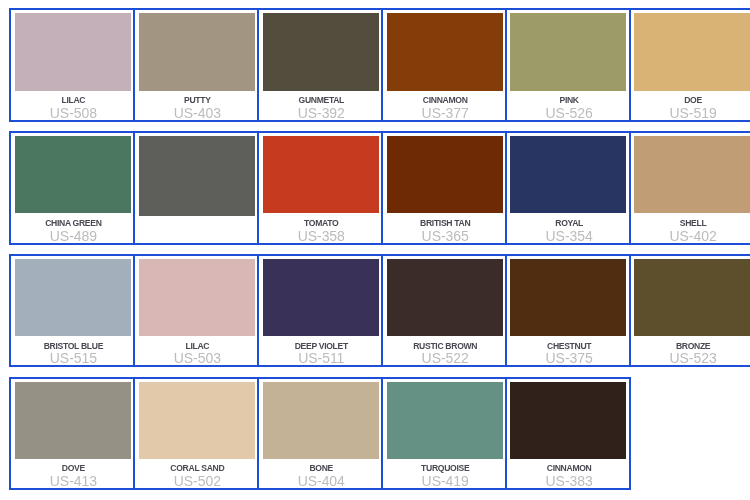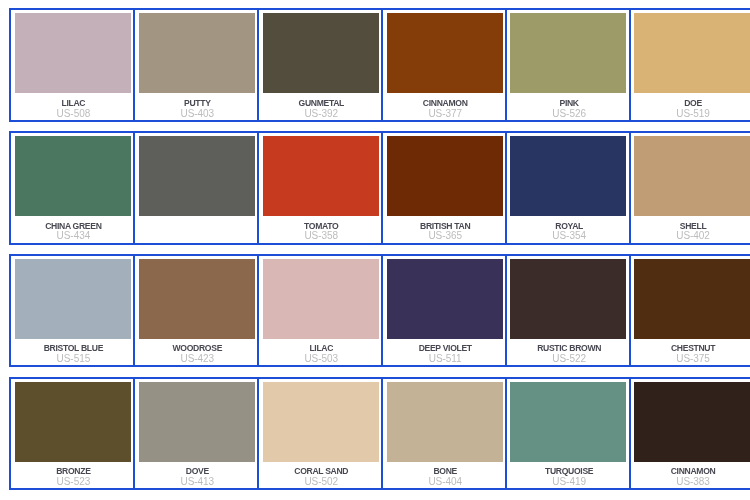--- a/index.html
+++ b/index.html
@@ -31,21 +31,21 @@
     flex:1;display:flex;flex-direction:column;
     align-items:center;justify-content:flex-start;
     padding:5.4px 0 0 1.4px;
   }
   .swatch-name{
     font-size:8.6px;font-weight:700;
     color:#484852;letter-spacing:-0.32px;line-height:1;
     white-space:nowrap;
   }
   .swatch-code{
-    font-size:10px;font-weight:400;
+    font-size:14px;font-weight:400;
     color:#bcbcbc;letter-spacing:-0.05px;line-height:1;
     margin-top:1.2px;white-space:nowrap;
   }
 </style>
 </head>
 <body>
 
 <div class="palette-grid">
     <div class="swatch-card">
     <div class="color-chip" style="background: rgb(196, 176, 184);"></div>
@@ -86,21 +86,21 @@
     <div class="color-chip" style="background: rgb(217, 178, 118);"></div>
     <div class="swatch-meta">
       <div class="swatch-name">DOE</div>
       <div class="swatch-code">US-519</div>
     </div>
   </div>
     <div class="swatch-card">
     <div class="color-chip" style="background: rgb(75, 119, 96);"></div>
     <div class="swatch-meta">
       <div class="swatch-name">CHINA GREEN</div>
-      <div class="swatch-code">US-434</div>
+      <div class="swatch-code">US-489</div>
     </div>
   </div>
     <div class="swatch-card">
     <div class="color-chip" style="background: rgb(94, 95, 90);"></div>
   </div>
     <div class="swatch-card">
     <div class="color-chip" style="background: rgb(198, 58, 32);"></div>
     <div class="swatch-meta">
       <div class="swatch-name">TOMATO</div>
       <div class="swatch-code">US-358</div>
@@ -128,27 +128,20 @@
     </div>
   </div>
     <div class="swatch-card">
     <div class="color-chip" style="background: rgb(163, 176, 188);"></div>
     <div class="swatch-meta">
       <div class="swatch-name">BRISTOL BLUE</div>
       <div class="swatch-code">US-515</div>
     </div>
   </div>
     <div class="swatch-card">
-    <div class="color-chip" style="background: rgb(139, 104, 76);"></div>
-    <div class="swatch-meta">
-      <div class="swatch-name">WOODROSE</div>
-      <div class="swatch-code">US-423</div>
-    </div>
-  </div>
-    <div class="swatch-card">
     <div class="color-chip" style="background: rgb(217, 183, 180);"></div>
     <div class="swatch-meta">
       <div class="swatch-name">LILAC</div>
       <div class="swatch-code">US-503</div>
     </div>
   </div>
     <div class="swatch-card">
     <div class="color-chip" style="background: rgb(58, 49, 89);"></div>
     <div class="swatch-meta">
       <div class="swatch-name">DEEP VIOLET</div>

